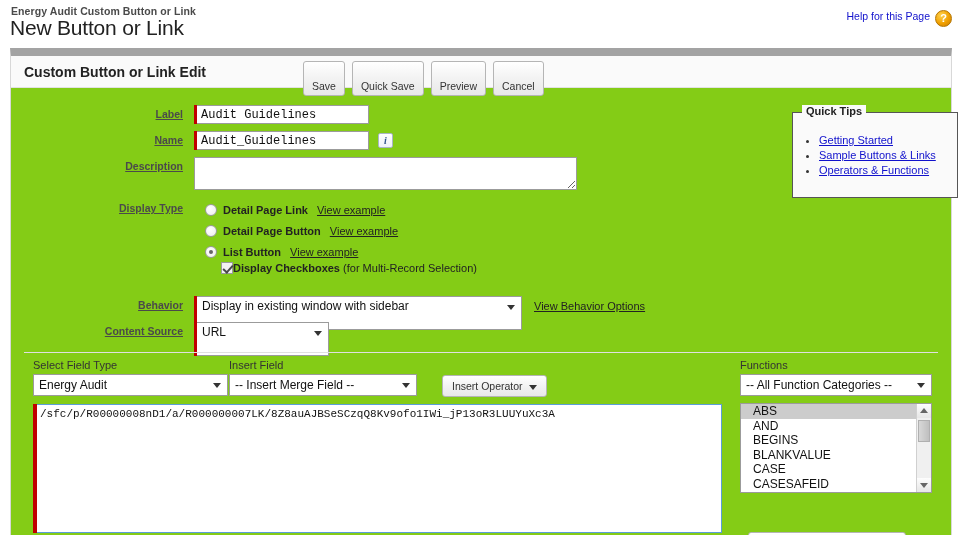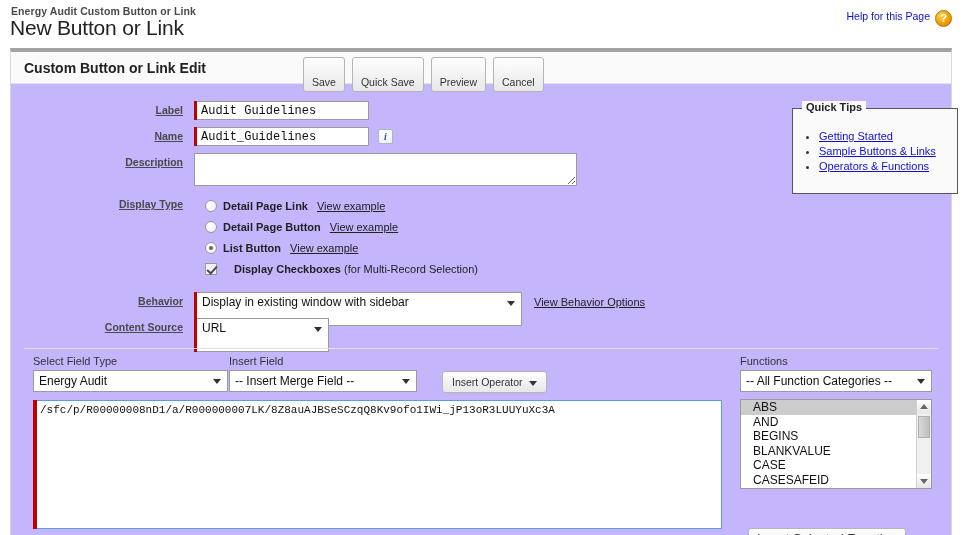--- a/index.html
+++ b/index.html
@@ -61,23 +61,23 @@
     line-height: 15px;
     text-align: center;
     display: inline-block;
   }
 
   
   #panel {
     position: absolute;
     left: 10px; top: 48px;
     width: 942px; height: 487px;
-    background: #c4b5fd;
+    background: #84cc16;
     border: 1px solid #d8d8d8;
-    border-top: 4px solid #a3a3a3;
+    border-top: 8px solid #a3a3a3;
     border-bottom: none;
   }
 
   
   #panel-titlebar {
     position: relative;
     height: 32px;
     border-bottom: 1px solid #e2e2e2;
     background: #fafafa;
   }
@@ -201,23 +201,24 @@
   .rlabel { font-size: 11px; font-weight: bold; color: #222222; }
   .example-link {
     font-size: 11px;
     color: #222222;
     text-decoration: underline;
     cursor: pointer;
     margin-left: 3px;
   }
   .chk-line {
     display: flex;
-    align-items: center;
+    align-items: flex-start;
     height: 21px;
-    gap: 17px;
+    gap: 0;
+    margin-left: 16px;
   }
   .chk {
     width: 12px; height: 12px;
     border: 1px solid #9a9a9a;
     background: #f2f2f2;
     position: relative;
     cursor: pointer;
     flex: 0 0 12px;
   }
   .chk.on::after {

